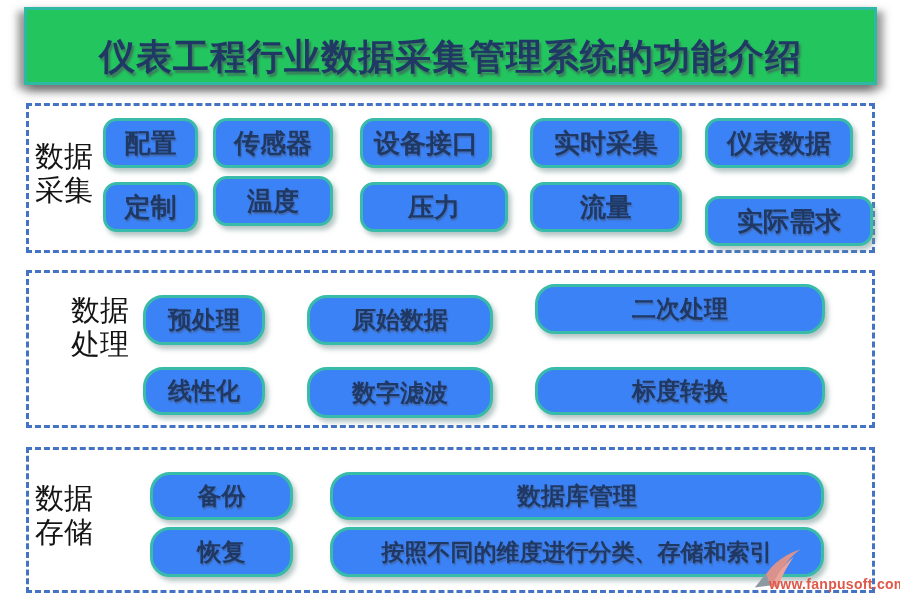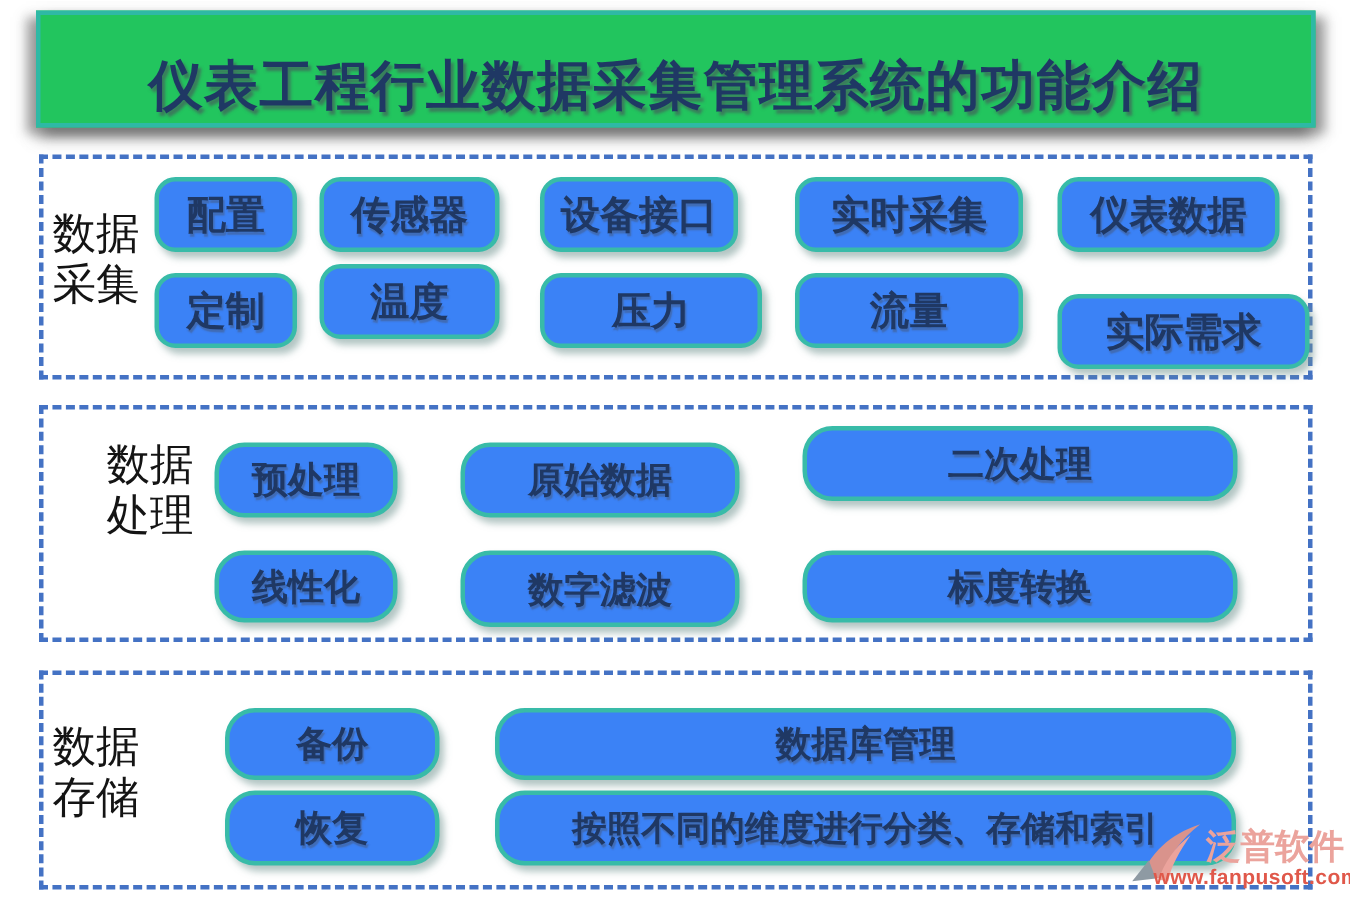--- a/index.html
+++ b/index.html
@@ -92,15 +92,14 @@
 <div class="btn md" style="left:330px;top:472px;width:494px;height:48px">数据库管理</div>
 <div class="btn md" style="left:150px;top:527px;width:143px;height:50px">恢复</div>
 <div class="btn md sm-text" style="left:330px;top:527px;width:494px;height:50px">按照不同的维度进行分类、存储和索引</div>
 
 <div class="watermark">
   <svg class="wm-logo" width="50" height="44" viewBox="0 0 54 44">
     <path d="M10 40 C15 24, 30 9, 52 2 C38 13, 29 25, 25 41 Z" fill="#d9938c"></path>
     <path d="M3 43 L15 28 L20 41 Z" fill="#8e9aa3"></path>
     <path d="M22 42 C26 30, 34 18, 45 10 C37 22, 31 32, 29 43 Z" fill="#eba39c"></path>
   </svg>
-  <div class="wm-brand">泛普软件</div>
   <div class="wm-url">www.fanpusoft.com</div>
 </div>
 
 </body></html>

